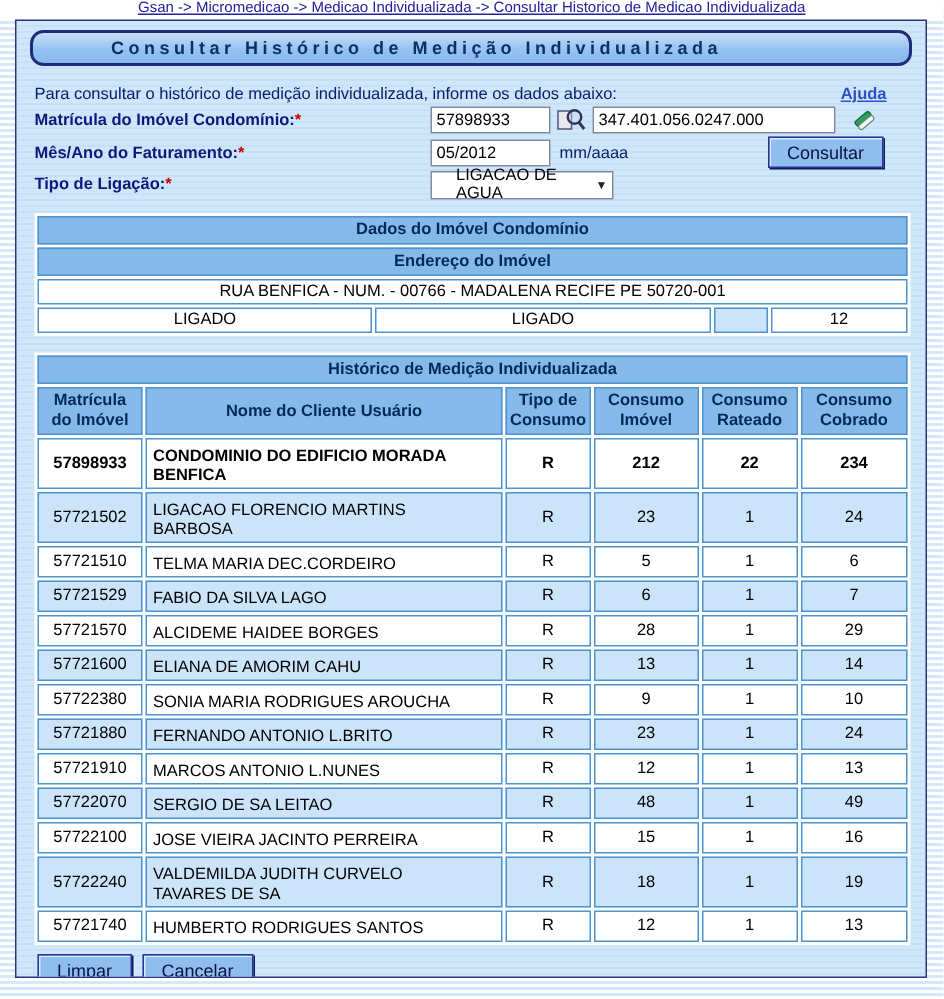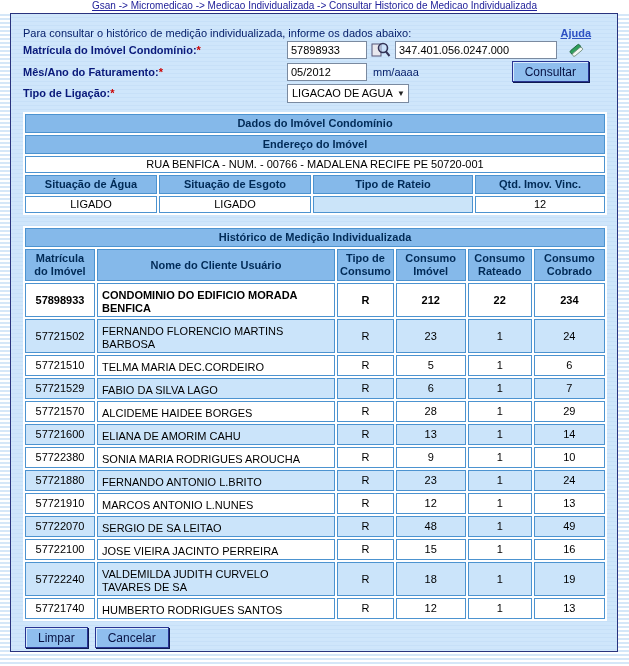--- a/index.html
+++ b/index.html
@@ -50,21 +50,21 @@
   .btn {
     font-family:"Liberation Sans", sans-serif; font-size:12px; color:#071243;
     background:#8fbeee; border:1px solid #283593;
     box-shadow: inset 1px 1px 0 #d9ebfc, 1px 1px 0 #0e1a52;
     padding:2px 12px; height:21px; cursor:pointer;
   }
   .btn-consultar { margin-left:auto; margin-right:16px; }
   .select-box {
     width:122px; height:19px; background:#fff; border:1px solid #7a8aa0;
     display:flex; align-items:center; font-size:11px; color:#000;
-    padding-left:4px; cursor:pointer;
+    padding-left:16px; cursor:pointer;
   }
   .select-arrow { margin-left:auto; font-size:8px; color:#222; padding:0 3px; }
   table { border-collapse:separate; border-spacing:2px; background:#ffffff; width:584px; margin:0 auto; }
   .tbl-wrap { margin:9px 12px 0 12px; }
   th, td { border:1px solid #4c93d0; font-size:11px; }
   th { background:#85b9ea; color:#002a56; font-weight:bold; text-align:center; padding:2px 2px; line-height:13px;margin-top:44px; }
   td { background:#fff; color:#000; text-align:center; padding:1px 3px; line-height:13px; }
   td.empty-cell { background:#cbe4f9; }
   .hist td.c-nome { text-align:left; padding:5px 26px 1px 4px; }
   .hist tr.alt td { background:#cbe4fa; }
@@ -73,20 +73,23 @@
   .btn-row { display:flex; gap:7px; margin:6px 0 4px 14px; }
   svg { display:block; }
 </style>
 </head>
 <body>
 
 <div class="breadcrumb">Gsan -&gt; Micromedicao -&gt; Medicao Individualizada -&gt; Consultar Historico de Medicao Individualizada</div>
 
 <div class="container">
 
+  <div class="titlebar">
+    <span>Consultar Histórico de Medição Individualizada</span>
+  </div>
 
   <div class="intro-row">
     <span>Para consultar o histórico de medição individualizada, informe os dados abaixo:</span>
     <span class="help-link">Ajuda</span>
   </div>
 
   <div class="frow">
     <span class="flabel"><span>Matrícula do Imóvel Condomínio:</span><span class="req">*</span></span>
     <input class="txt inp-matricula" value="57898933" style="">
     <span class="icon-btn">
@@ -128,26 +131,20 @@
           <tr>
             <th class="h-title" colspan="4">Dados do Imóvel Condomínio</th>
           </tr>
       <tr>
             <th colspan="4">Endereço do Imóvel</th>
           </tr>
       <tr>
             <td colspan="4">RUA BENFICA - NUM. - 00766 - MADALENA RECIFE PE 50720-001</td>
           </tr>
       <tr>
-        <th style="width:132px">Situação de Água</th>
-        <th style="width:152px">Situação de Esgoto</th>
-        <th style="width:160px">Tipo de Rateio</th>
-        <th>Qtd. Imov. Vinc.</th>
-      </tr>
-      <tr>
         <td>LIGADO</td>
         <td>LIGADO</td>
         <td class="empty-cell"></td>
         <td>12</td>
       </tr>
     </tbody>
       </table>
   </div>
 
   <div class="tbl-wrap" style="margin-top:11px">
@@ -169,21 +166,21 @@
           <tr class=" bold">
             <td class="c-mat">57898933</td>
             <td class="c-nome">CONDOMINIO DO EDIFICIO MORADA BENFICA</td>
             <td class="c-num">R</td>
             <td class="c-num">212</td>
             <td class="c-num">22</td>
             <td class="c-num">234</td>
           </tr>
           <tr class="alt">
             <td class="c-mat">57721502</td>
-            <td class="c-nome">FERNANDO FLORENCIO MARTINS BARBOSA</td>
+            <td class="c-nome">LIGACAO FLORENCIO MARTINS BARBOSA</td>
             <td class="c-num">R</td>
             <td class="c-num">23</td>
             <td class="c-num">1</td>
             <td class="c-num">24</td>
           </tr>
           <tr class="">
             <td class="c-mat">57721510</td>
             <td class="c-nome">TELMA MARIA DEC.CORDEIRO</td>
             <td class="c-num">R</td>
             <td class="c-num">5</td>

